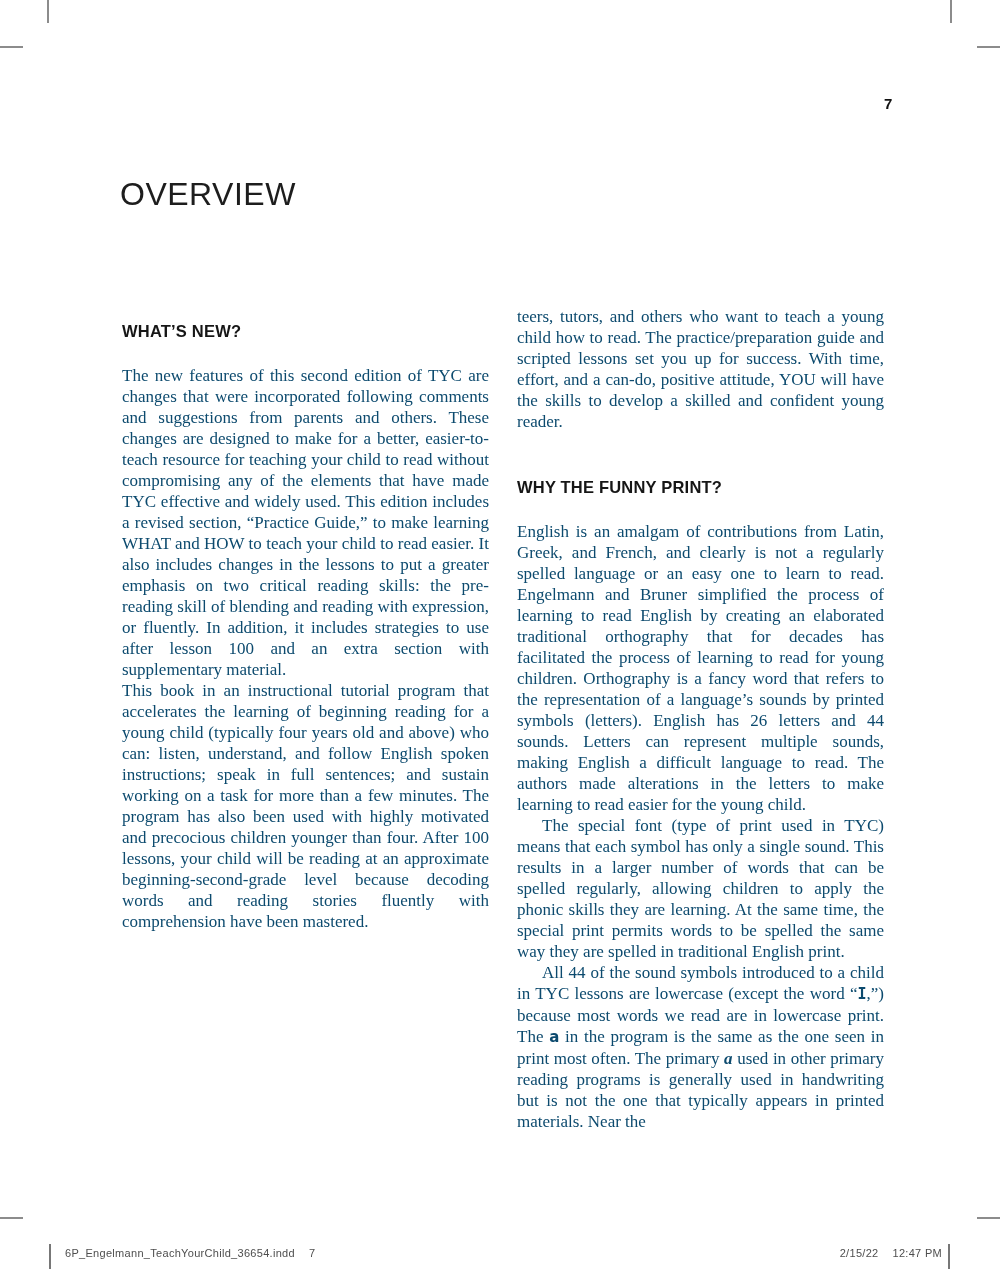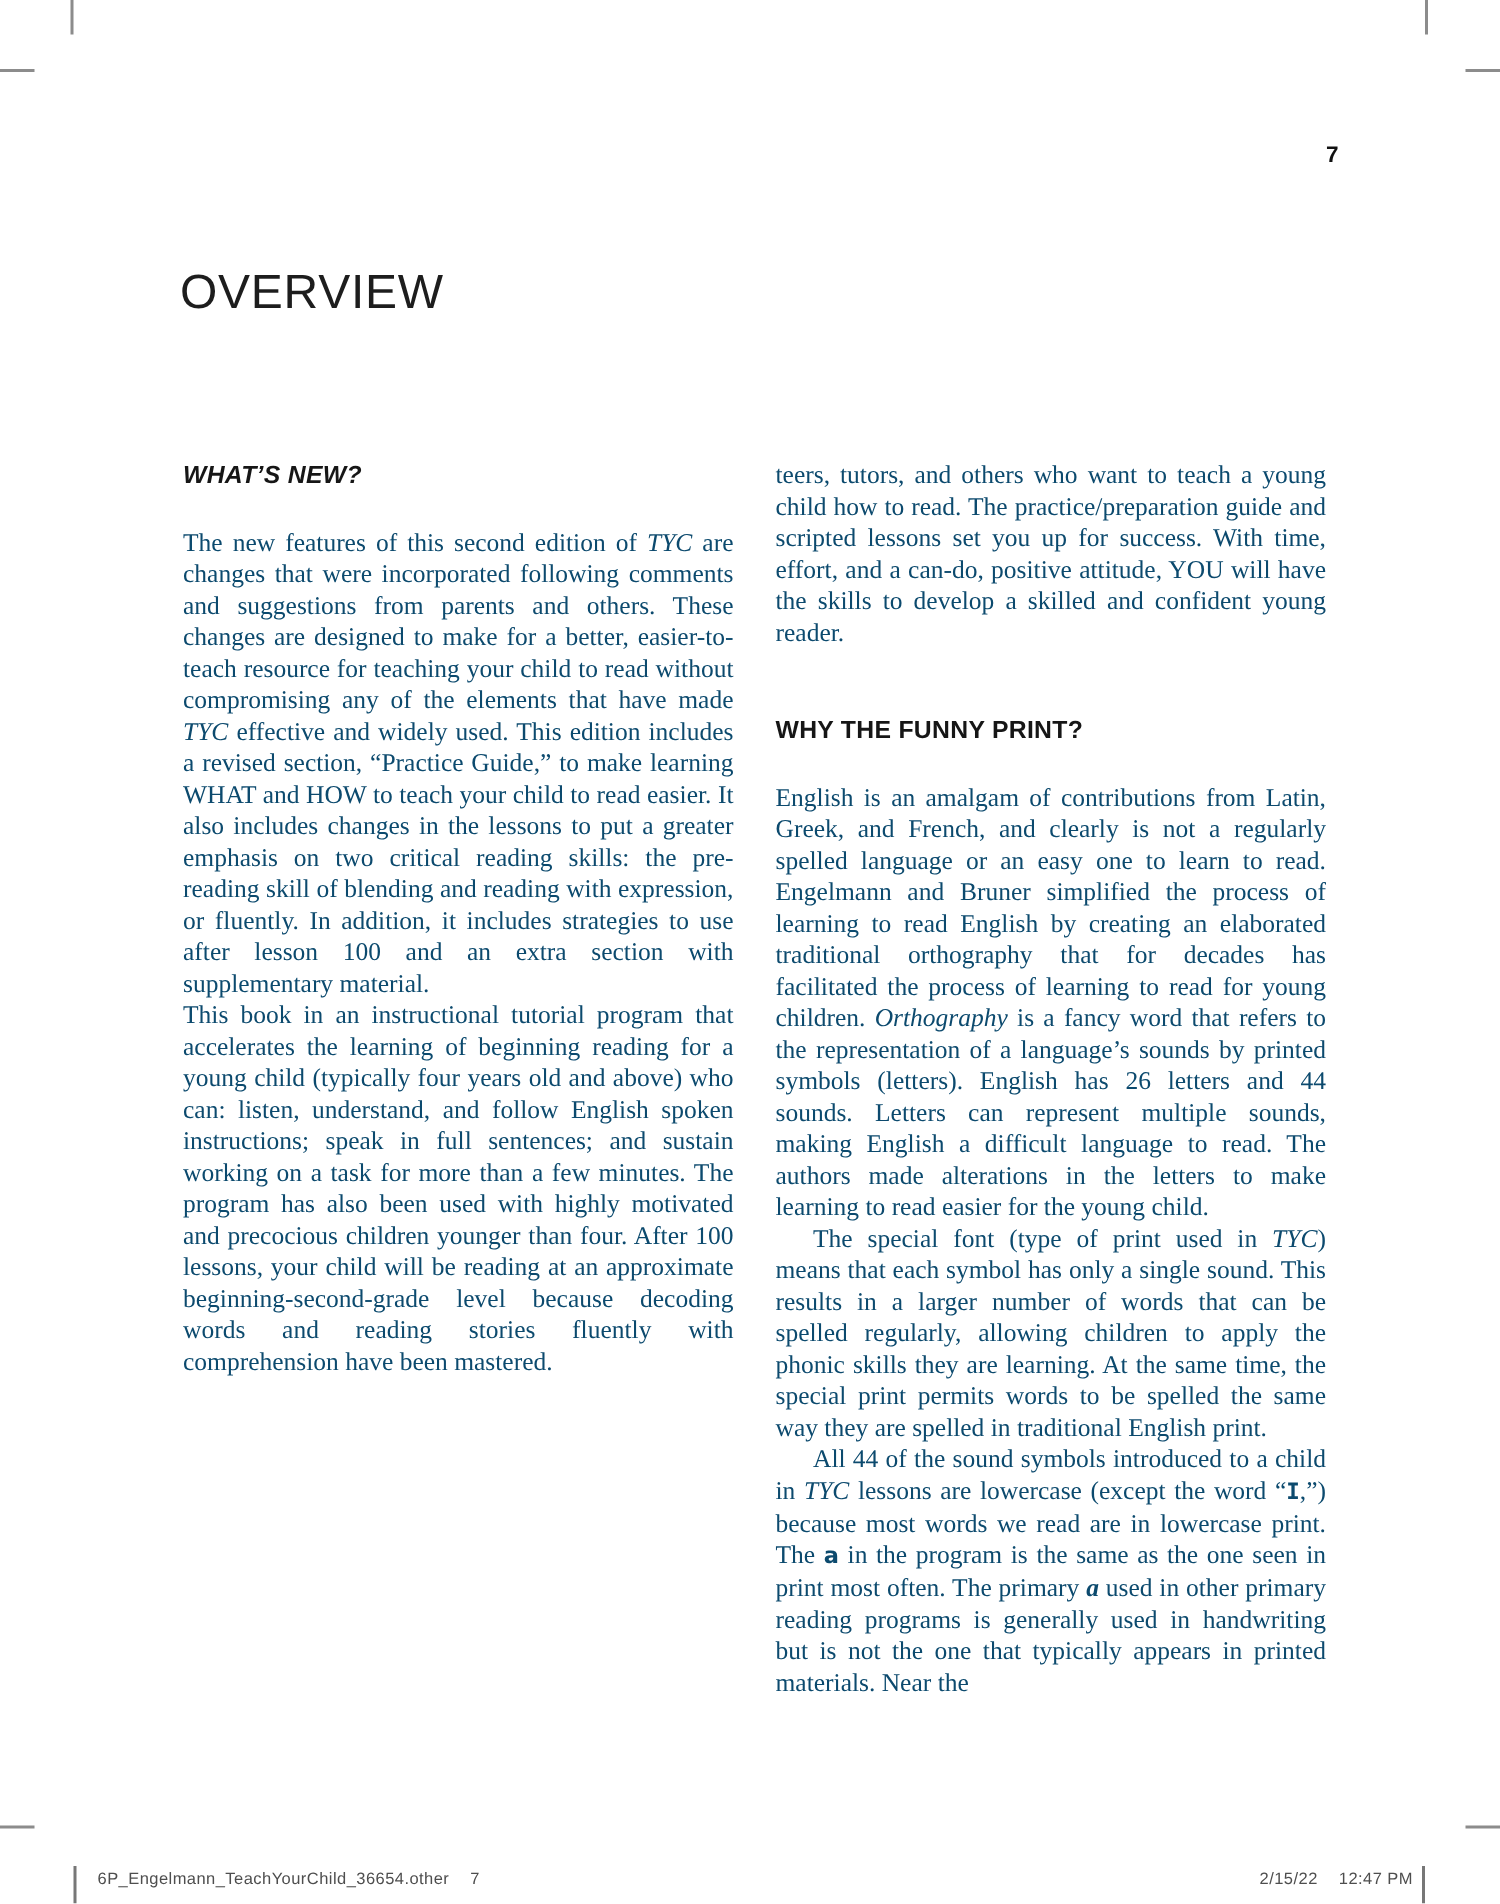--- a/index.html
+++ b/index.html
@@ -51,34 +51,34 @@
   .col-right { left: 517px; }
 
   .section-heading {
     font-family: "Liberation Sans", sans-serif;
     font-weight: bold;
     font-size: 16.5px;
     letter-spacing: 0.2px;
     color: #161616;
     margin: 46px 0 24px 0;
   }
-  .section-heading:first-child { margin-top: 2px; font-style: italic; }
+  .section-heading:first-child { margin-top: 16px; }
 
   .body-para {
     font-family: "Liberation Serif", serif;
     font-size: 17px;
     line-height: 21px;
     text-align: justify;
     color: #0c4a6e;
     hyphens: auto;
     -webkit-hyphens: auto;
   }
   .body-para.indent { text-indent: 25px; }
 
-  .run-i  { font-style: italic; }
+  .run-i  { }
   .run-bm { font-family: "DejaVu Sans Mono", monospace; font-weight: bold; font-size: 15px; }
   .run-bs { font-family: "DejaVu Sans", sans-serif; font-weight: bold; font-size: 15px; }
   .run-bi { font-weight: bold; font-style: italic; }
 
   .footer {
     position: absolute;
     top: 1247px;
     font-family: "Liberation Sans", sans-serif;
     font-size: 11px;
     letter-spacing: 0.3px;
@@ -113,19 +113,19 @@
     </div>
   <div class="column col-right">
       <p class="body-para"><span class="run-n">teers, tutors, and others who want to teach a young child how to read. The practice/preparation guide and scripted lessons set you up for success. With time, effort, and a can-do, positive attitude, YOU will have the skills to develop a skilled and confident young reader.</span></p>
       <h2 class="section-heading">WHY THE FUNNY PRINT?</h2>
       <p class="body-para"><span class="run-n">English is an amalgam of contributions from Latin, Greek, and French, and clearly is not a regularly spelled language or an easy one to learn to read. Engelmann and Bruner simplified the process of learning to read English by creating an elaborated traditional orthography that for decades has facilitated the process of learning to read for young children. </span><span class="run-i">Orthography</span><span class="run-n"> is a fancy word that refers to the representation of a language’s sounds by printed symbols (letters). English has 26 letters and 44 sounds. Letters can represent multiple sounds, making English a difficult language to read. The authors made alterations in the letters to make learning to read easier for the young child.</span></p>
       <p class="body-para indent"><span class="run-n">The special font (type of print used in </span><span class="run-i">TYC</span><span class="run-n">) means that each symbol has only a single sound. This results in a larger number of words that can be spelled regularly, allowing children to apply the phonic skills they are learning. At the same time, the special print permits words to be spelled the same way they are spelled in traditional English print.</span></p>
       <p class="body-para indent"><span class="run-n">All 44 of the sound symbols introduced to a child in </span><span class="run-i">TYC</span><span class="run-n"> lessons are lowercase (except the word “</span><span class="run-bm">I</span><span class="run-n">,”) because most words we read are in lowercase print. The </span><span class="run-bs">a</span><span class="run-n"> in the program is the same as the one seen in print most often. The primary </span><span class="run-bi">a</span><span class="run-n"> used in other primary reading programs is generally used in handwriting but is not the one that typically appears in printed materials. Near the</span></p>
     </div>
 
   <div class="footer footer-left">
-    <span>6P_Engelmann_TeachYourChild_36654.other</span><span class="footer-gap"></span><span>7</span>
+    <span>6P_Engelmann_TeachYourChild_36654.indd</span><span class="footer-gap"></span><span>7</span>
   </div>
   <div class="footer footer-right">
     <span>2/15/22</span><span class="footer-gap"></span><span>12:47 PM</span>
   </div>
 
 </div>
 
 </body></html>

